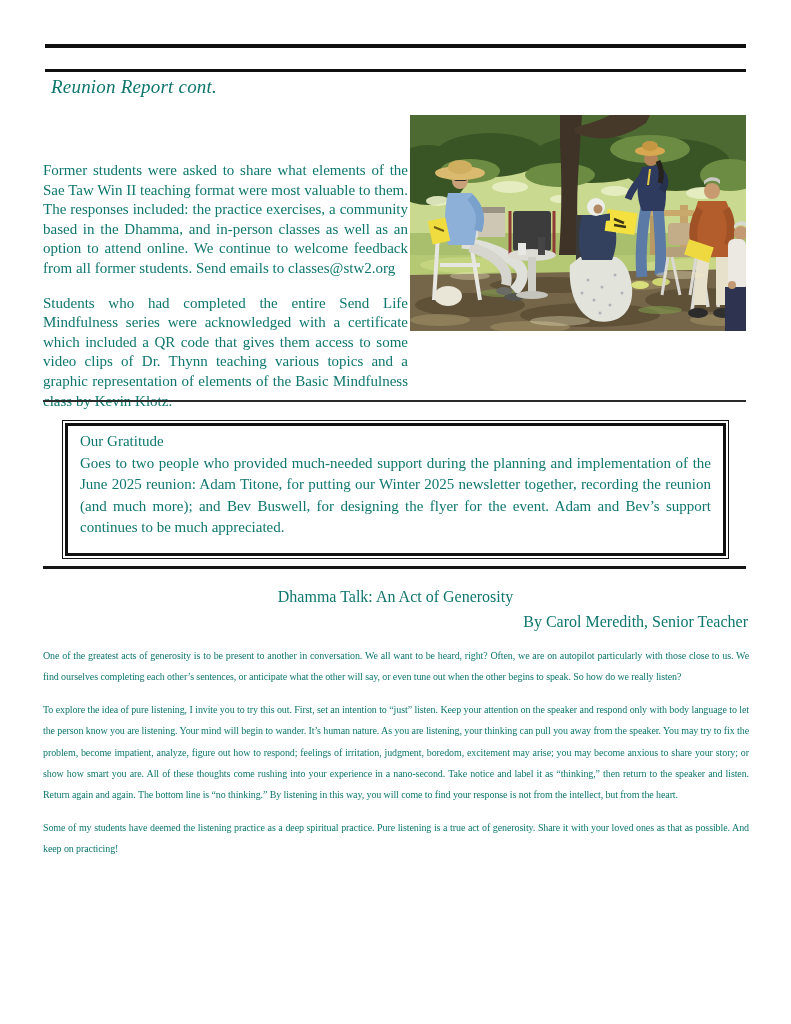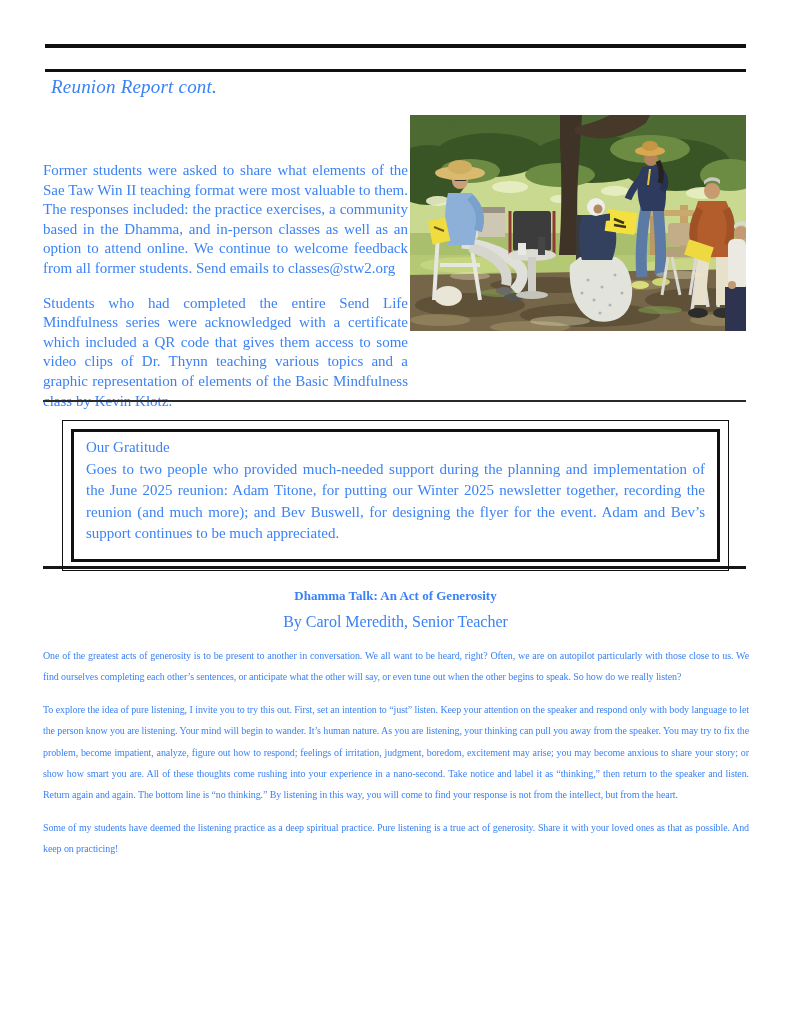--- a/index.html
+++ b/index.html
@@ -1,21 +1,21 @@
 <!DOCTYPE html>
 <html><head>
 <meta charset="utf-8">
 <style>
   html,body{margin:0;padding:0;background:#ffffff;}
   .page{
     position:relative;
     width:791px;height:865px;
     background:#ffffff;
     font-family:"Liberation Serif", serif;
-    color:#3b82f6;
+    color:#0f766e;
     overflow:hidden;
   }
   .hrule{position:absolute;background:#101010;}
   #rule-top-1{left:45px;top:44px;width:701px;height:4px;}
   #rule-top-2{left:45px;top:69px;width:701px;height:3px;}
   #rule-mid-1{left:43px;top:400px;width:703px;height:2px;background:#2a2a2a;}
   #rule-mid-2{left:43px;top:566px;width:703px;height:3px;background:#161616;}
 
   .section-title{
     position:absolute;left:51px;top:76px;
@@ -33,36 +33,36 @@
     position:absolute;left:410px;top:115px;width:336px;height:216px;
     overflow:hidden;background:#c9d98f;
   }
   .caption{
     position:absolute;left:410px;top:340px;width:344px;
     font-size:13.4px;line-height:16.6px;text-align:left;
   }
 
   .gratitude-outer{
     position:absolute;left:62px;top:420px;width:667px;
-    box-sizing:border-box;border:1px solid #111;padding:8px;
+    box-sizing:border-box;border:1px solid #111;padding:2px;
   }
   .gratitude-inner{
     border:3px solid #111;padding:5px 12px 14px 12px;
     font-size:15px;line-height:21.5px;
   }
   .gratitude-inner p{margin:0;}
   .gratitude-body{text-align:justify;font-family:Liberation Serif, serif;}
 
   .talk-title{
     position:absolute;left:43px;top:588px;width:705px;
-    text-align:center;font-weight:bold;font-size:13px;
+    text-align:center;font-weight:normal;font-size:16px;
   }
   .talk-byline{
     position:absolute;left:43px;top:613px;width:705px;
-    text-align:center;font-size:16px;
+    text-align:right;font-size:16px;
   }
   .talk-body{
     position:absolute;left:43px;top:645px;width:706px;
     font-size:10px;line-height:21.4px;letter-spacing:-0.1px;
     text-align:justify;
   }
   .talk-body p{margin:0 0 11px 0;}
 
   .footer{
     position:absolute;left:43px;top:972px;width:706px;

